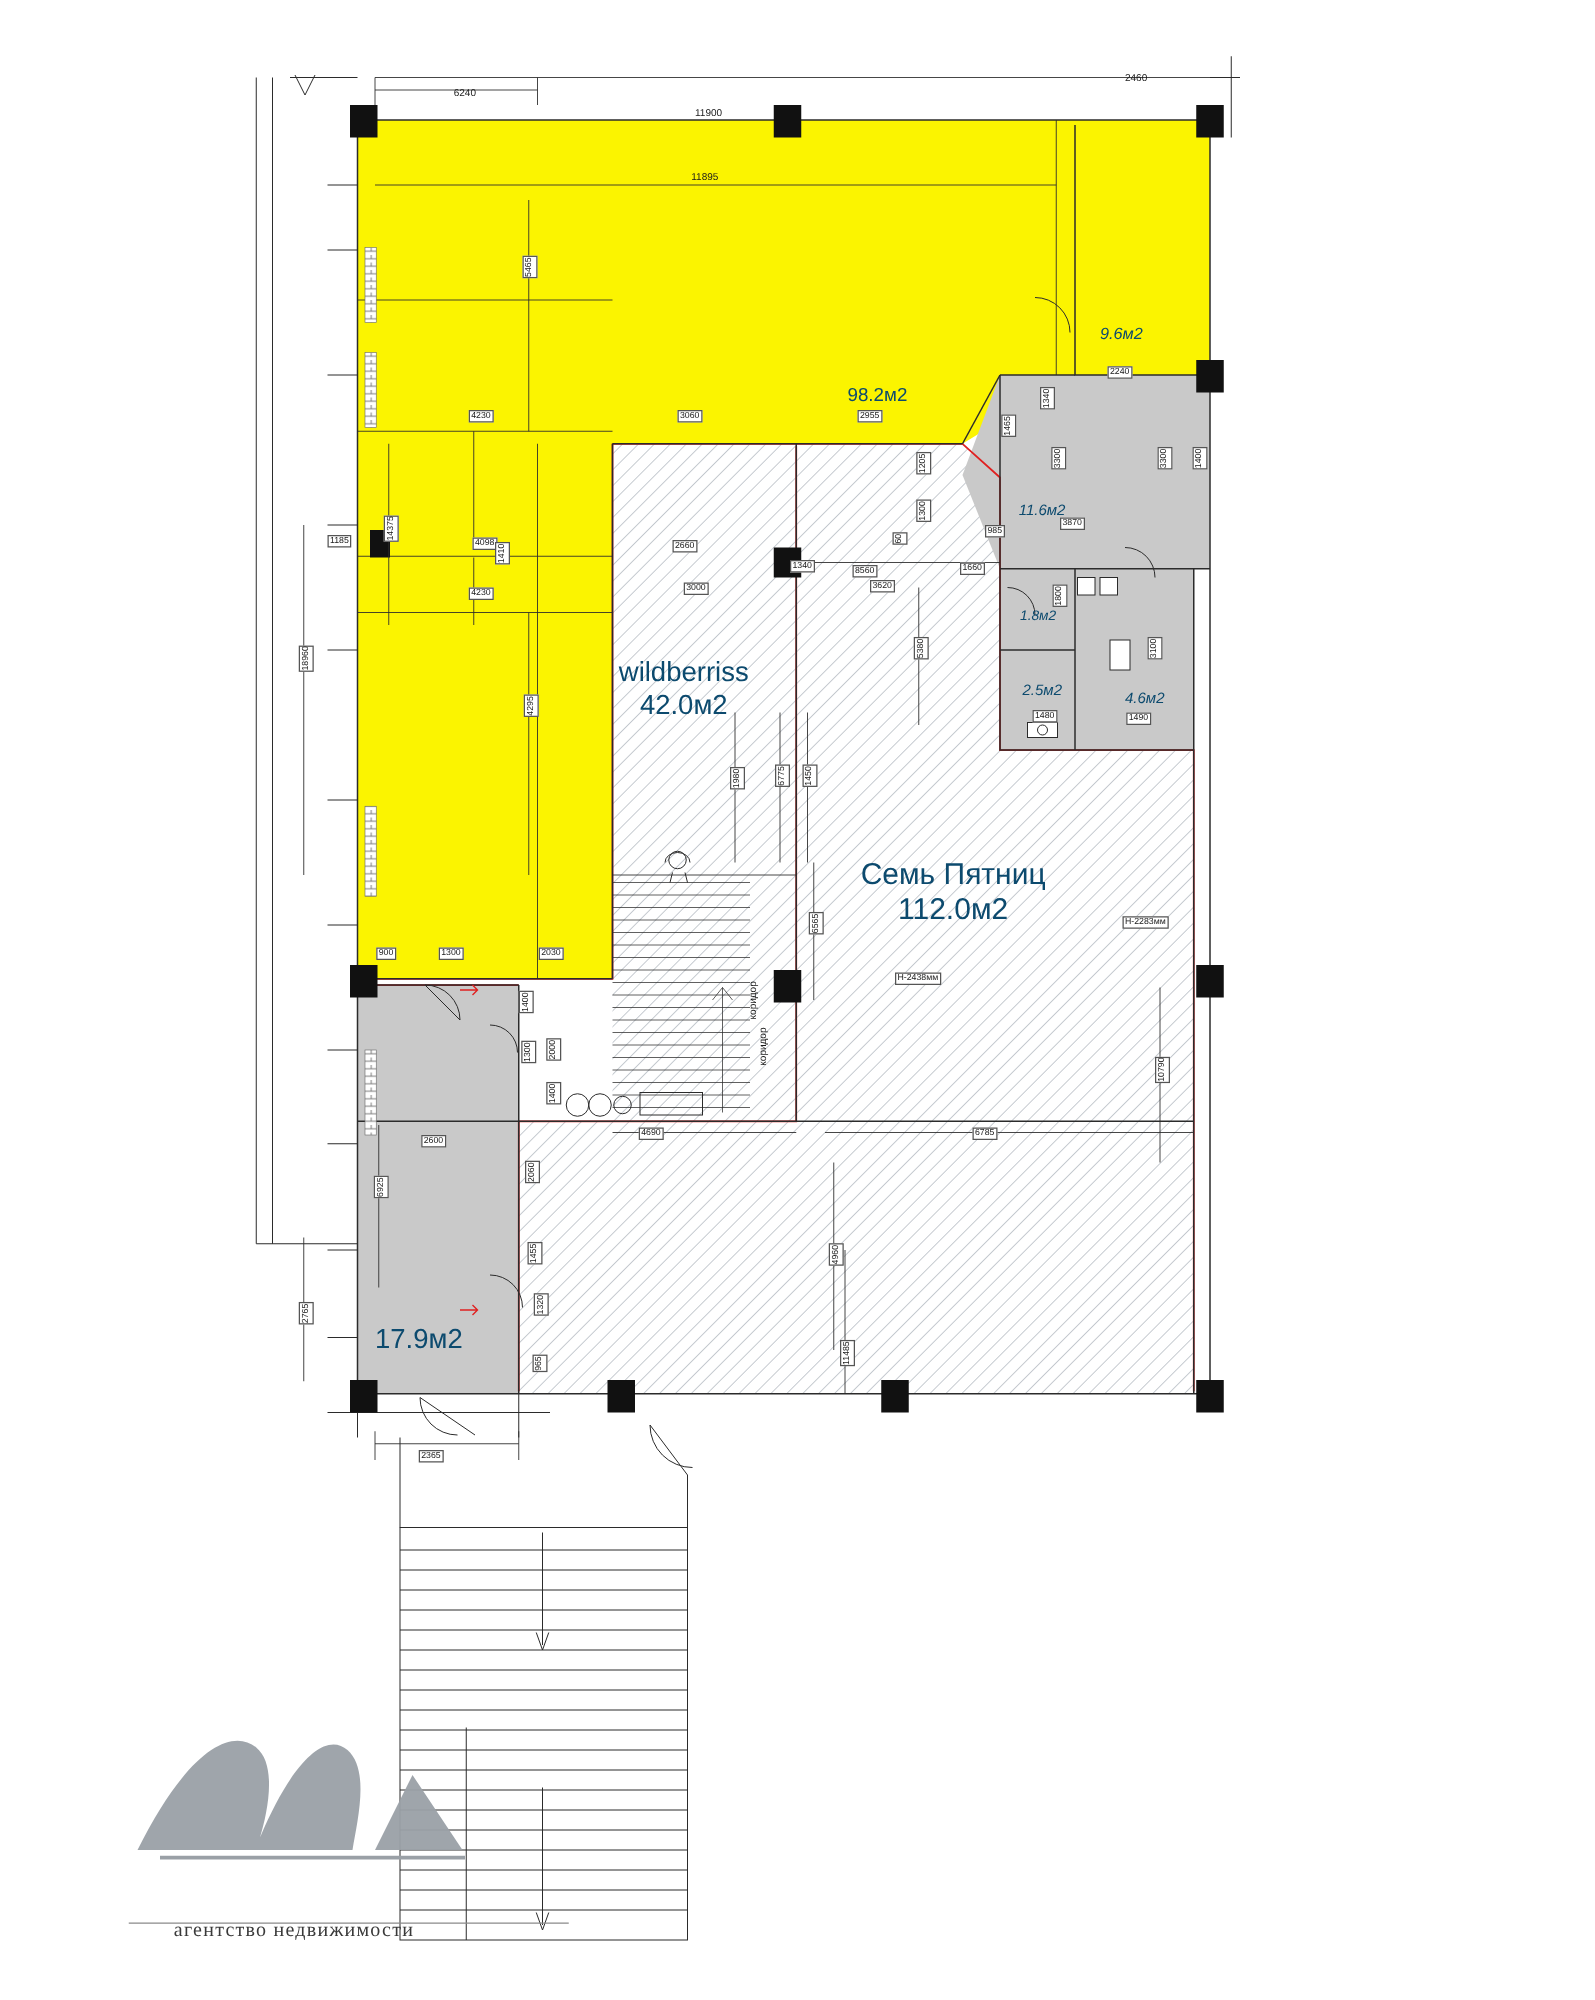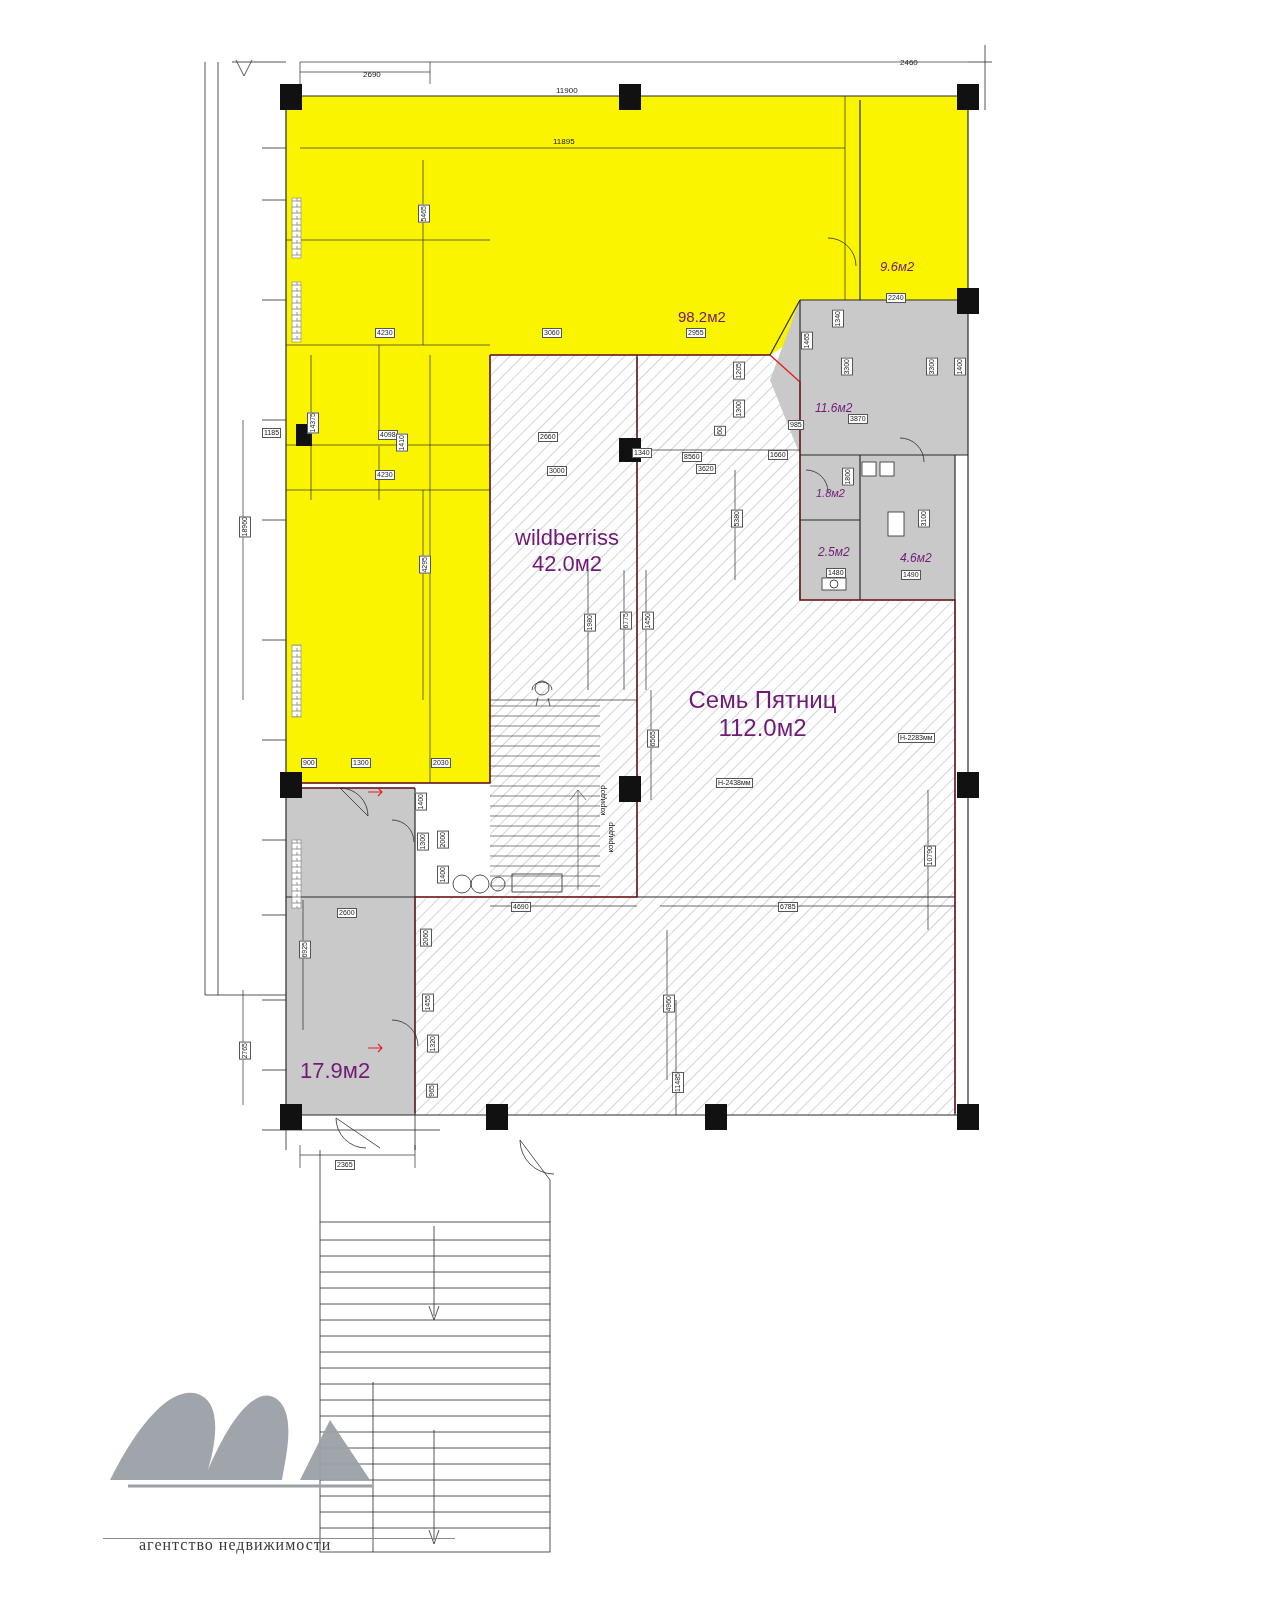--- a/index.html
+++ b/index.html
@@ -22,21 +22,21 @@
   }
   svg.floorplan {
     position: absolute;
     left: 0; top: 0;
     width: 1276px;
     height: 1600px;
   }
   .room-label {
     position: absolute;
     white-space: nowrap;
-    color: #701a75;
+    color: #0c4a6e;
     font-family: "Liberation Sans", sans-serif;
   }
   .room-name {
     display: block;
     text-align: center;
   }
   .room-area {
     display: block;
     text-align: center;
   }
@@ -307,21 +307,21 @@
       <path d="M520,1140 L550,1180"></path>
     </g>
 
     <g>
       <path d="M110,1480 C150,1400 185,1382 205,1398 C222,1412 214,1450 208,1470 C236,1404 262,1386 278,1400 C296,1416 286,1456 282,1480 L300,1480 L330,1420 L370,1480 Z" fill="#9aa0a6" opacity="0.95"></path>
       <path d="M128,1486 L372,1486" stroke="#9aa0a6" stroke-width="3" fill="none"></path>
     </g>
   </svg>
 
 
-  <div class="room-label" style="left:492px; top:525px; width:150px; font-size:22px;">
+  <div class="room-label" style="left:472px; top:525px; width:150px; font-size:22px;">
     <span class="room-name">wildberriss</span>
     <span class="room-area">42.0м2</span>
   </div>
 
   <div class="room-label" style="left:655px; top:686px; width:215px; font-size:24px;">
     <span class="room-name">Семь Пятниц</span>
     <span class="room-area">112.0м2</span>
   </div>
 
   <div class="room-label" style="left:678px; top:308px; font-size:15px; ">
@@ -350,21 +350,21 @@
 
   <div class="room-label" style="left:300px; top:1058px; font-size:22px;">
     <span class="room-area">17.9м2</span>
   </div>
 
   <div class="dim-label" style="left:898px; top:733px;">Н-2283мм</div>
   <div class="dim-label" style="left:716px; top:778px;">Н-2438мм</div>
   <div class="dim-plain vert" style="left:598px; top:785px; font-size:8px;">коридор</div>
   <div class="dim-plain vert" style="left:606px; top:822px; font-size:8px;">коридор</div>
 
-  <div class="dim-plain" style="left:363px; top:70px;">2690</div>
+  <div class="dim-plain" style="left:363px; top:70px;">6240</div>
   <div class="dim-plain" style="left:556px; top:58px;margin-top:28px;">11900</div>
   <div class="dim-plain" style="left:900px; top:58px;">2460</div>
   <div class="dim-plain" style="left:553px; top:137px;">11895</div>
   <div class="dim-label" style="left:886px; top:293px;">2240</div>
 
   <div class="dim-label vert" style="left:418px; top:205px;">5465</div>
   <div class="dim-label" style="left:375px; top:328px;">4230</div>
   <div class="dim-label" style="left:542px; top:328px;">3060</div>
   <div class="dim-label" style="left:686px; top:328px;">2955</div>
   <div class="dim-label vert" style="left:307px; top:412px;">14375</div>

